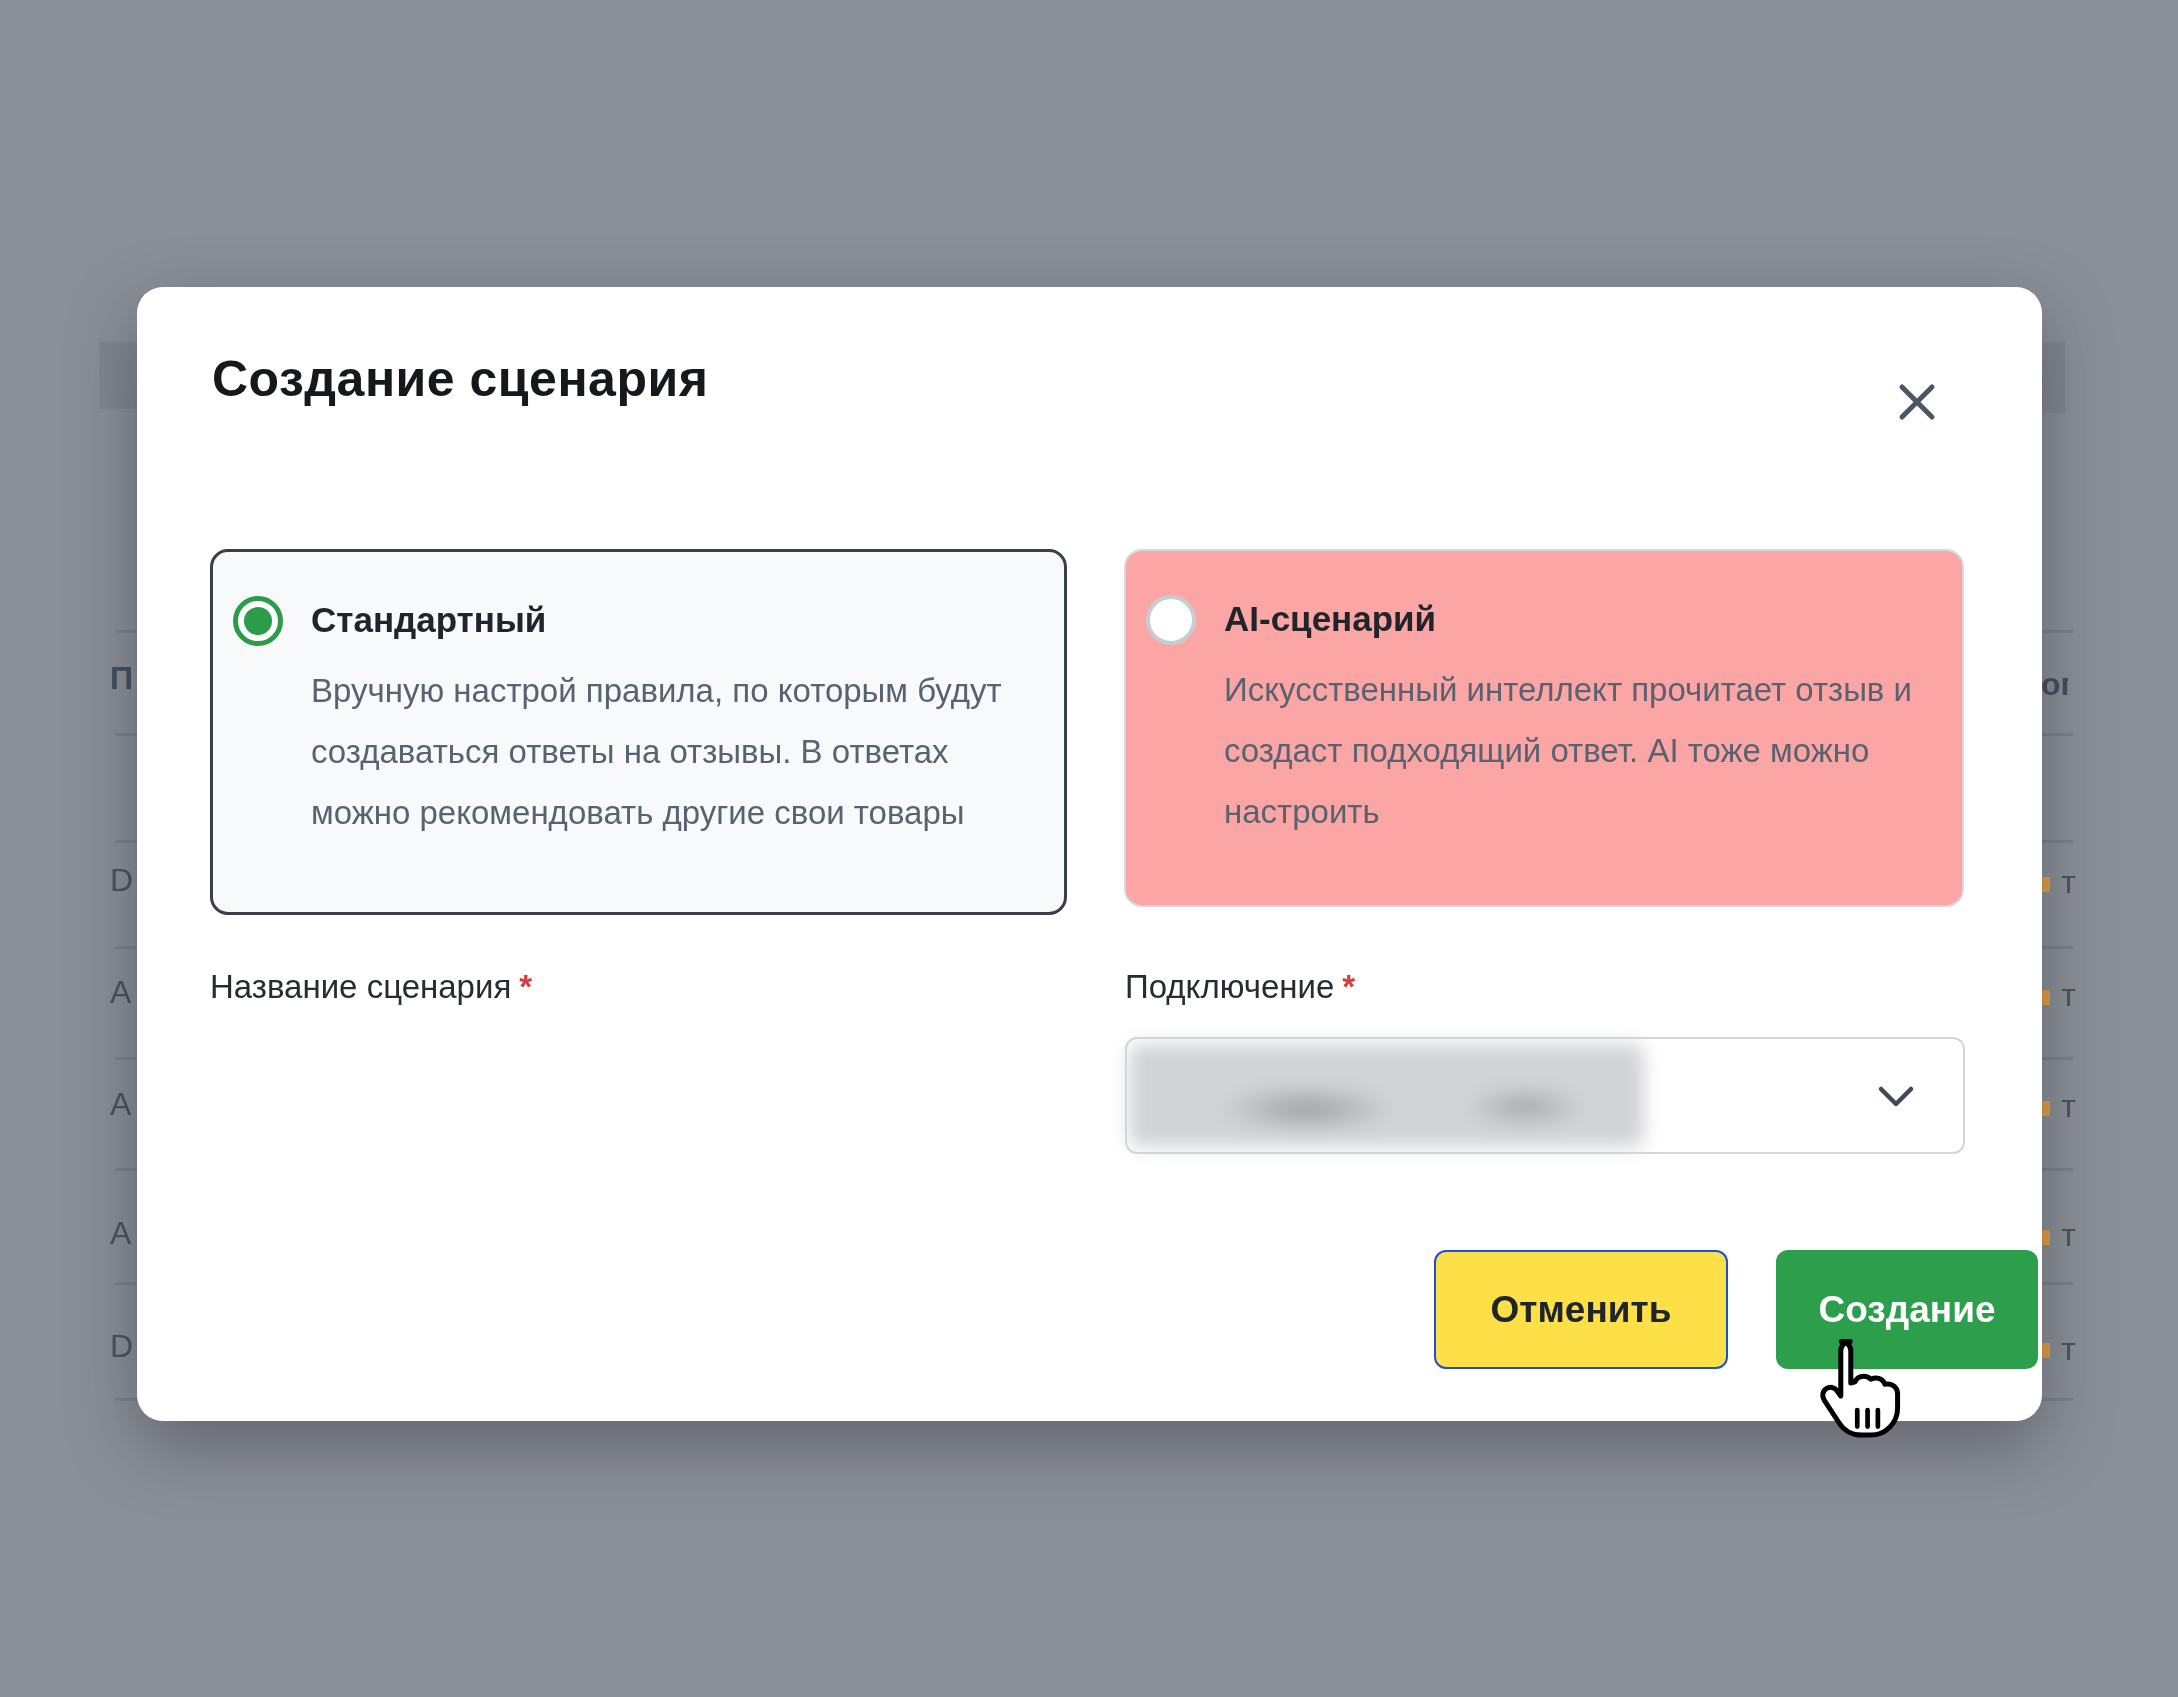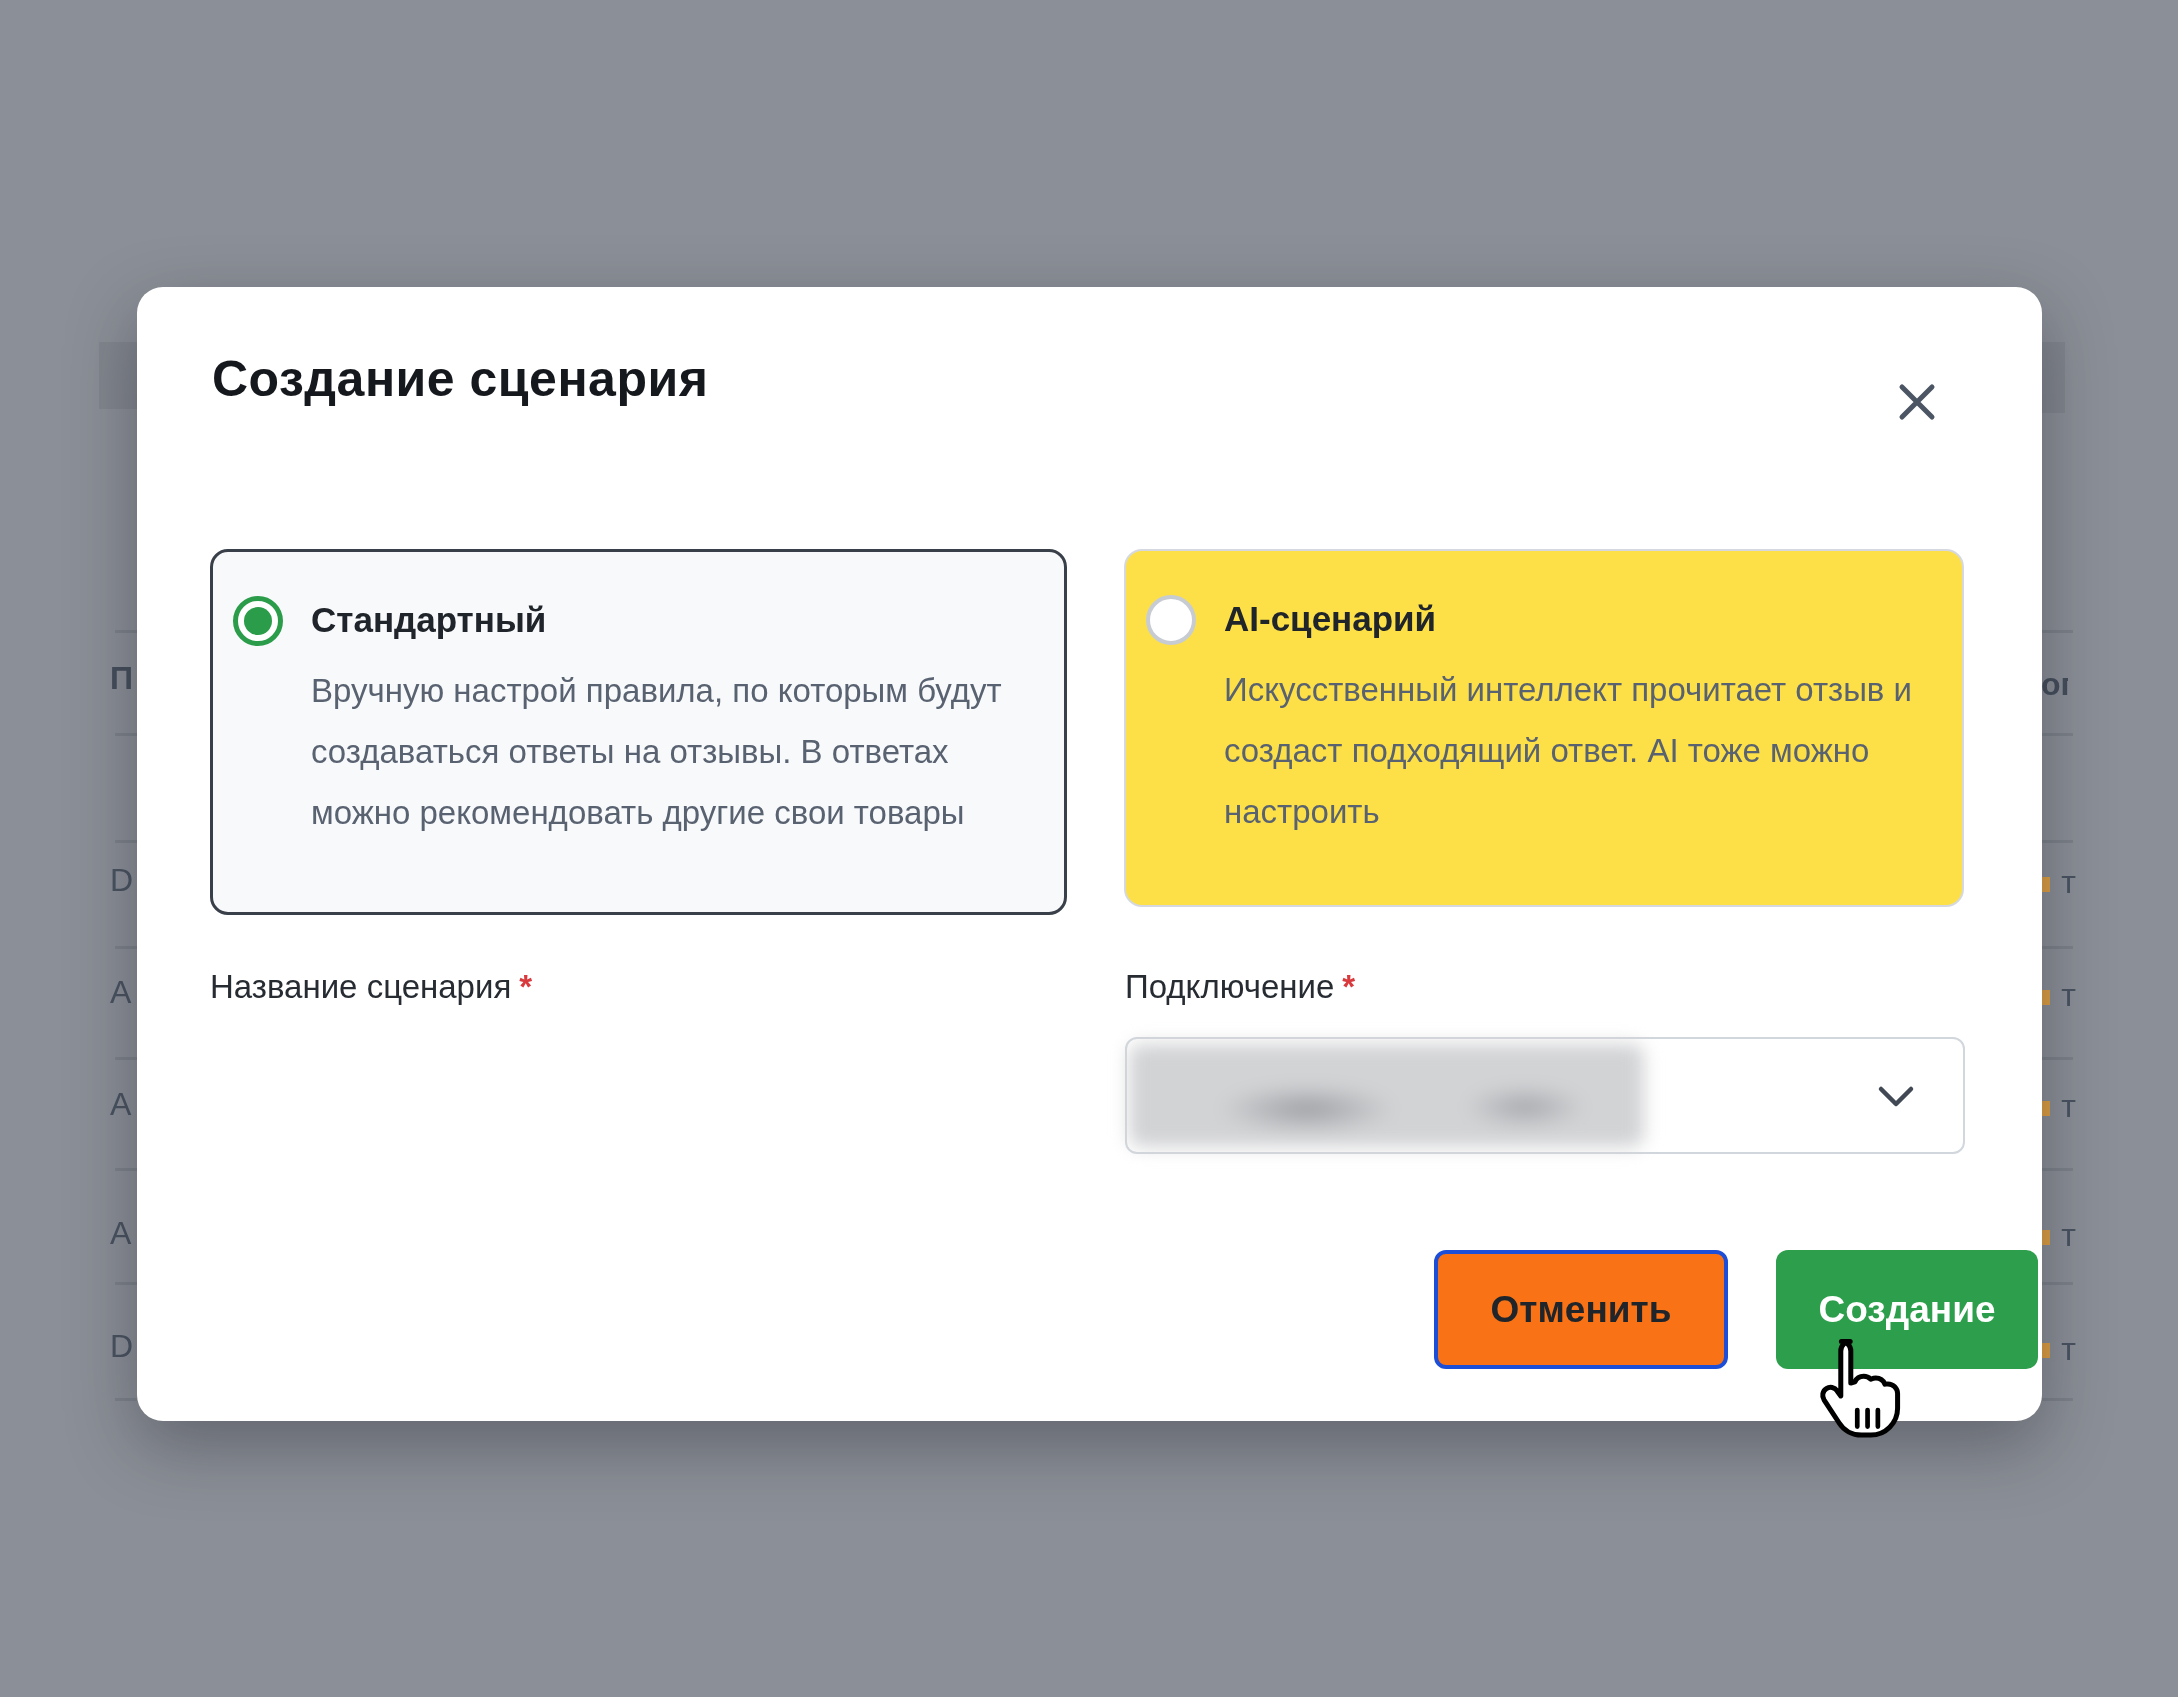--- a/index.html
+++ b/index.html
@@ -35,21 +35,21 @@
   }
   .close-btn{
     position:absolute;left:1754px;top:91px;width:51px;height:51px;
     background:none;border:none;cursor:pointer;padding:0;
     display:flex;align-items:center;justify-content:center;
   }
   
   .cards{position:absolute;left:73px;top:262px;display:flex;gap:57px;align-items:flex-start;}
   .card{box-sizing:border-box;border-radius:18px;display:flex;padding:44px 34px 40px 20px;cursor:pointer;}
   .card.selected{width:857px;min-height:366px;border:3px solid #3a4049;background:#f8f9fb;}
-  .card.unselected{width:840px;min-height:358px;border:2px solid #d5d9df;background:#fde047;}
+  .card.unselected{width:840px;min-height:358px;border:2px solid #d5d9df;background:#fca5a5;}
   .radio{box-sizing:border-box;flex:0 0 auto;width:50px;height:50px;border-radius:50%;position:relative;}
   .radio.on{border:5px solid #2b9c49;background:#fff;}
   .radio.on::after{content:"";position:absolute;inset:6px;border-radius:50%;background:#2b9c49;}
   .radio.off{border:4px solid #c7ccd3;background:#fff;}
   .card-body{margin-left:28px;}
   .card-title{font-size:35px;font-weight:700;color:#20252b;margin:4px 0 20px 0;}
   .card-desc{font-size:33px;color:#596270;line-height:1.85;max-width:723px;}
   
   .field-label{position:absolute;top:681px;font-size:33px;font-weight:400;color:#272c33;}
   .field-label .req{color:#d93a3d;margin-left:8px;font-weight:700;}
@@ -69,21 +69,21 @@
     background:
       radial-gradient(129px 34px ellipse at 178px 65px, #9c9da1 0%, rgba(156,157,161,0) 70%),
       radial-gradient(89px 30px ellipse at 396px 63px, #a4a5a9 0%, rgba(164,165,169,0) 70%),
       linear-gradient(#d2d3d5,#d2d3d5);
     filter:blur(9px);
   }
   .chevron{position:absolute;right:48px;top:46px;}
   
   .btn-row{position:absolute;left:0;top:963px;width:1828px;display:flex;justify-content:flex-end;gap:48px;padding-left:73px;}
   .btn{box-sizing:border-box;height:119px;border-radius:12px;font-family:inherit;font-size:37px;font-weight:700;cursor:pointer;}
-  .btn.cancel{width:294px;background:#f97316;border:4px solid #1d4ed8;color:#20252b;}
+  .btn.cancel{width:294px;background:#fde047;border:2px solid #1d4ed8;color:#20252b;}
   .btn.create{width:262px;background:#2d9e4b;border:none;color:#ffffff;}
   .cursor-hand{position:absolute;left:1671px;top:1051px;pointer-events:none;}
 </style>
 </head>
 <body>
 
 <div id="screen">
 
   <div>
     <div class="bg-bar left"></div>

